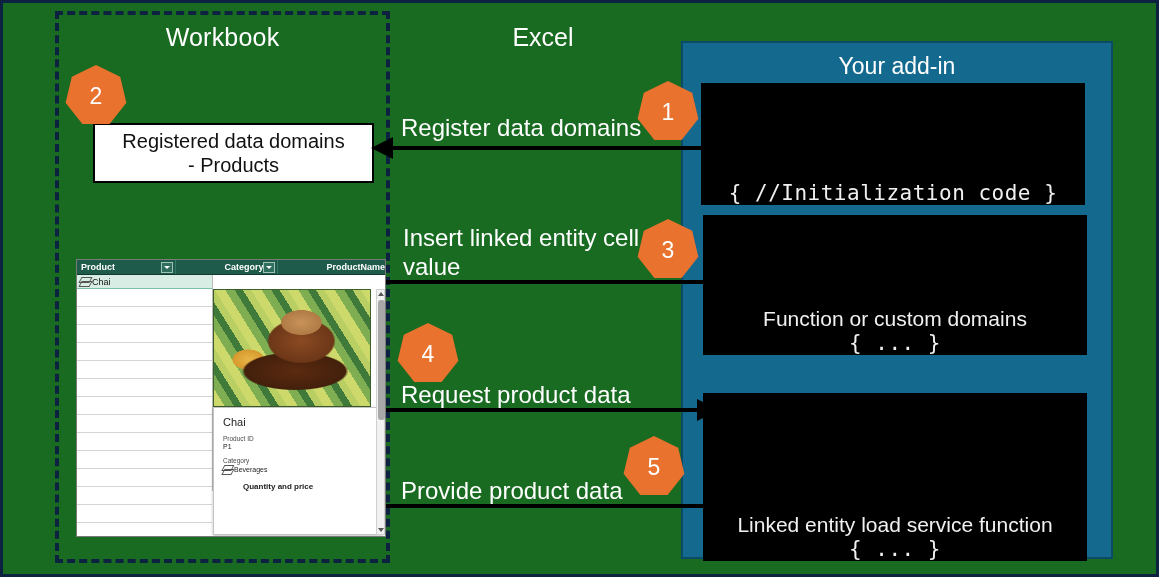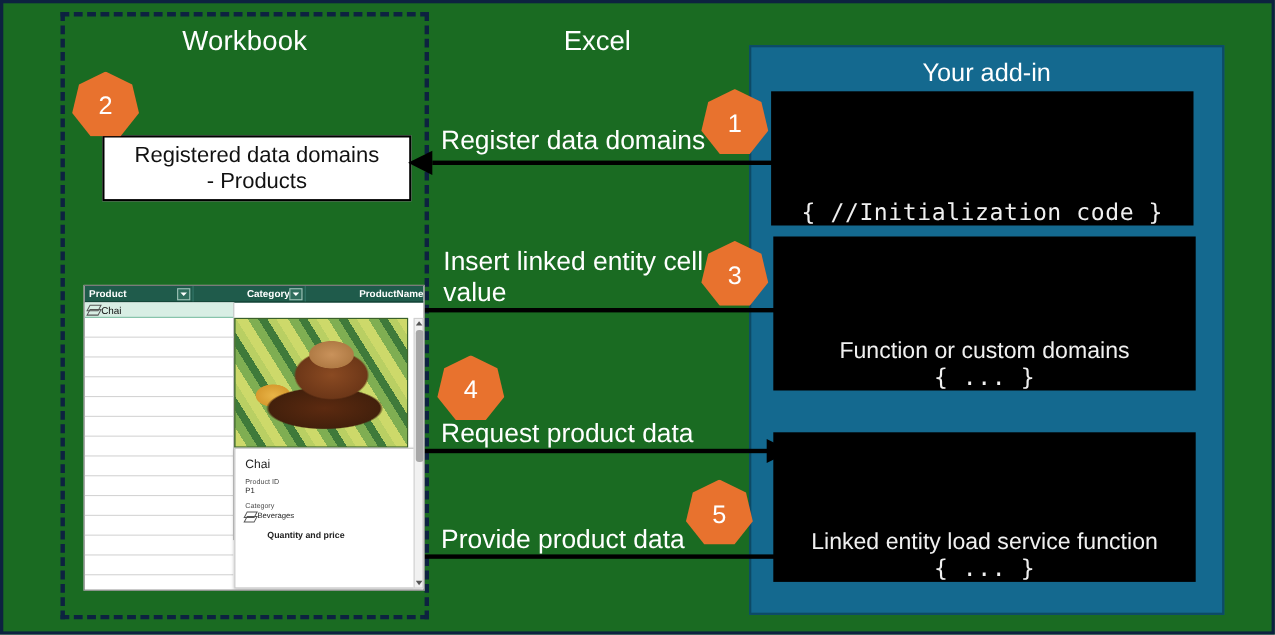--- a/index.html
+++ b/index.html
@@ -80,21 +80,21 @@
     background: #000000;
     color: #f0f0f0;
     display: flex;
     flex-direction: column;
     align-items: center;
     justify-content: flex-end;
     text-align: center;
   }
   #code-box-1 { left: 698px; top: 80px;  width: 384px; height: 122px; }
   #code-box-2 { left: 700px; top: 212px; width: 384px; height: 140px; }
-  #code-box-3 { left: 700px; top: 390px; width: 384px; height: 136px; }
+  #code-box-3 { left: 700px; top: 390px; width: 384px; height: 168px; }
 
   .code-mono {
     font-family: "DejaVu Sans Mono", "Liberation Mono", monospace;
     font-size: 21px;
     letter-spacing: .5px;
   }
   .code-label {
     font-family: "Liberation Sans", sans-serif;
     font-size: 21px;
   }

